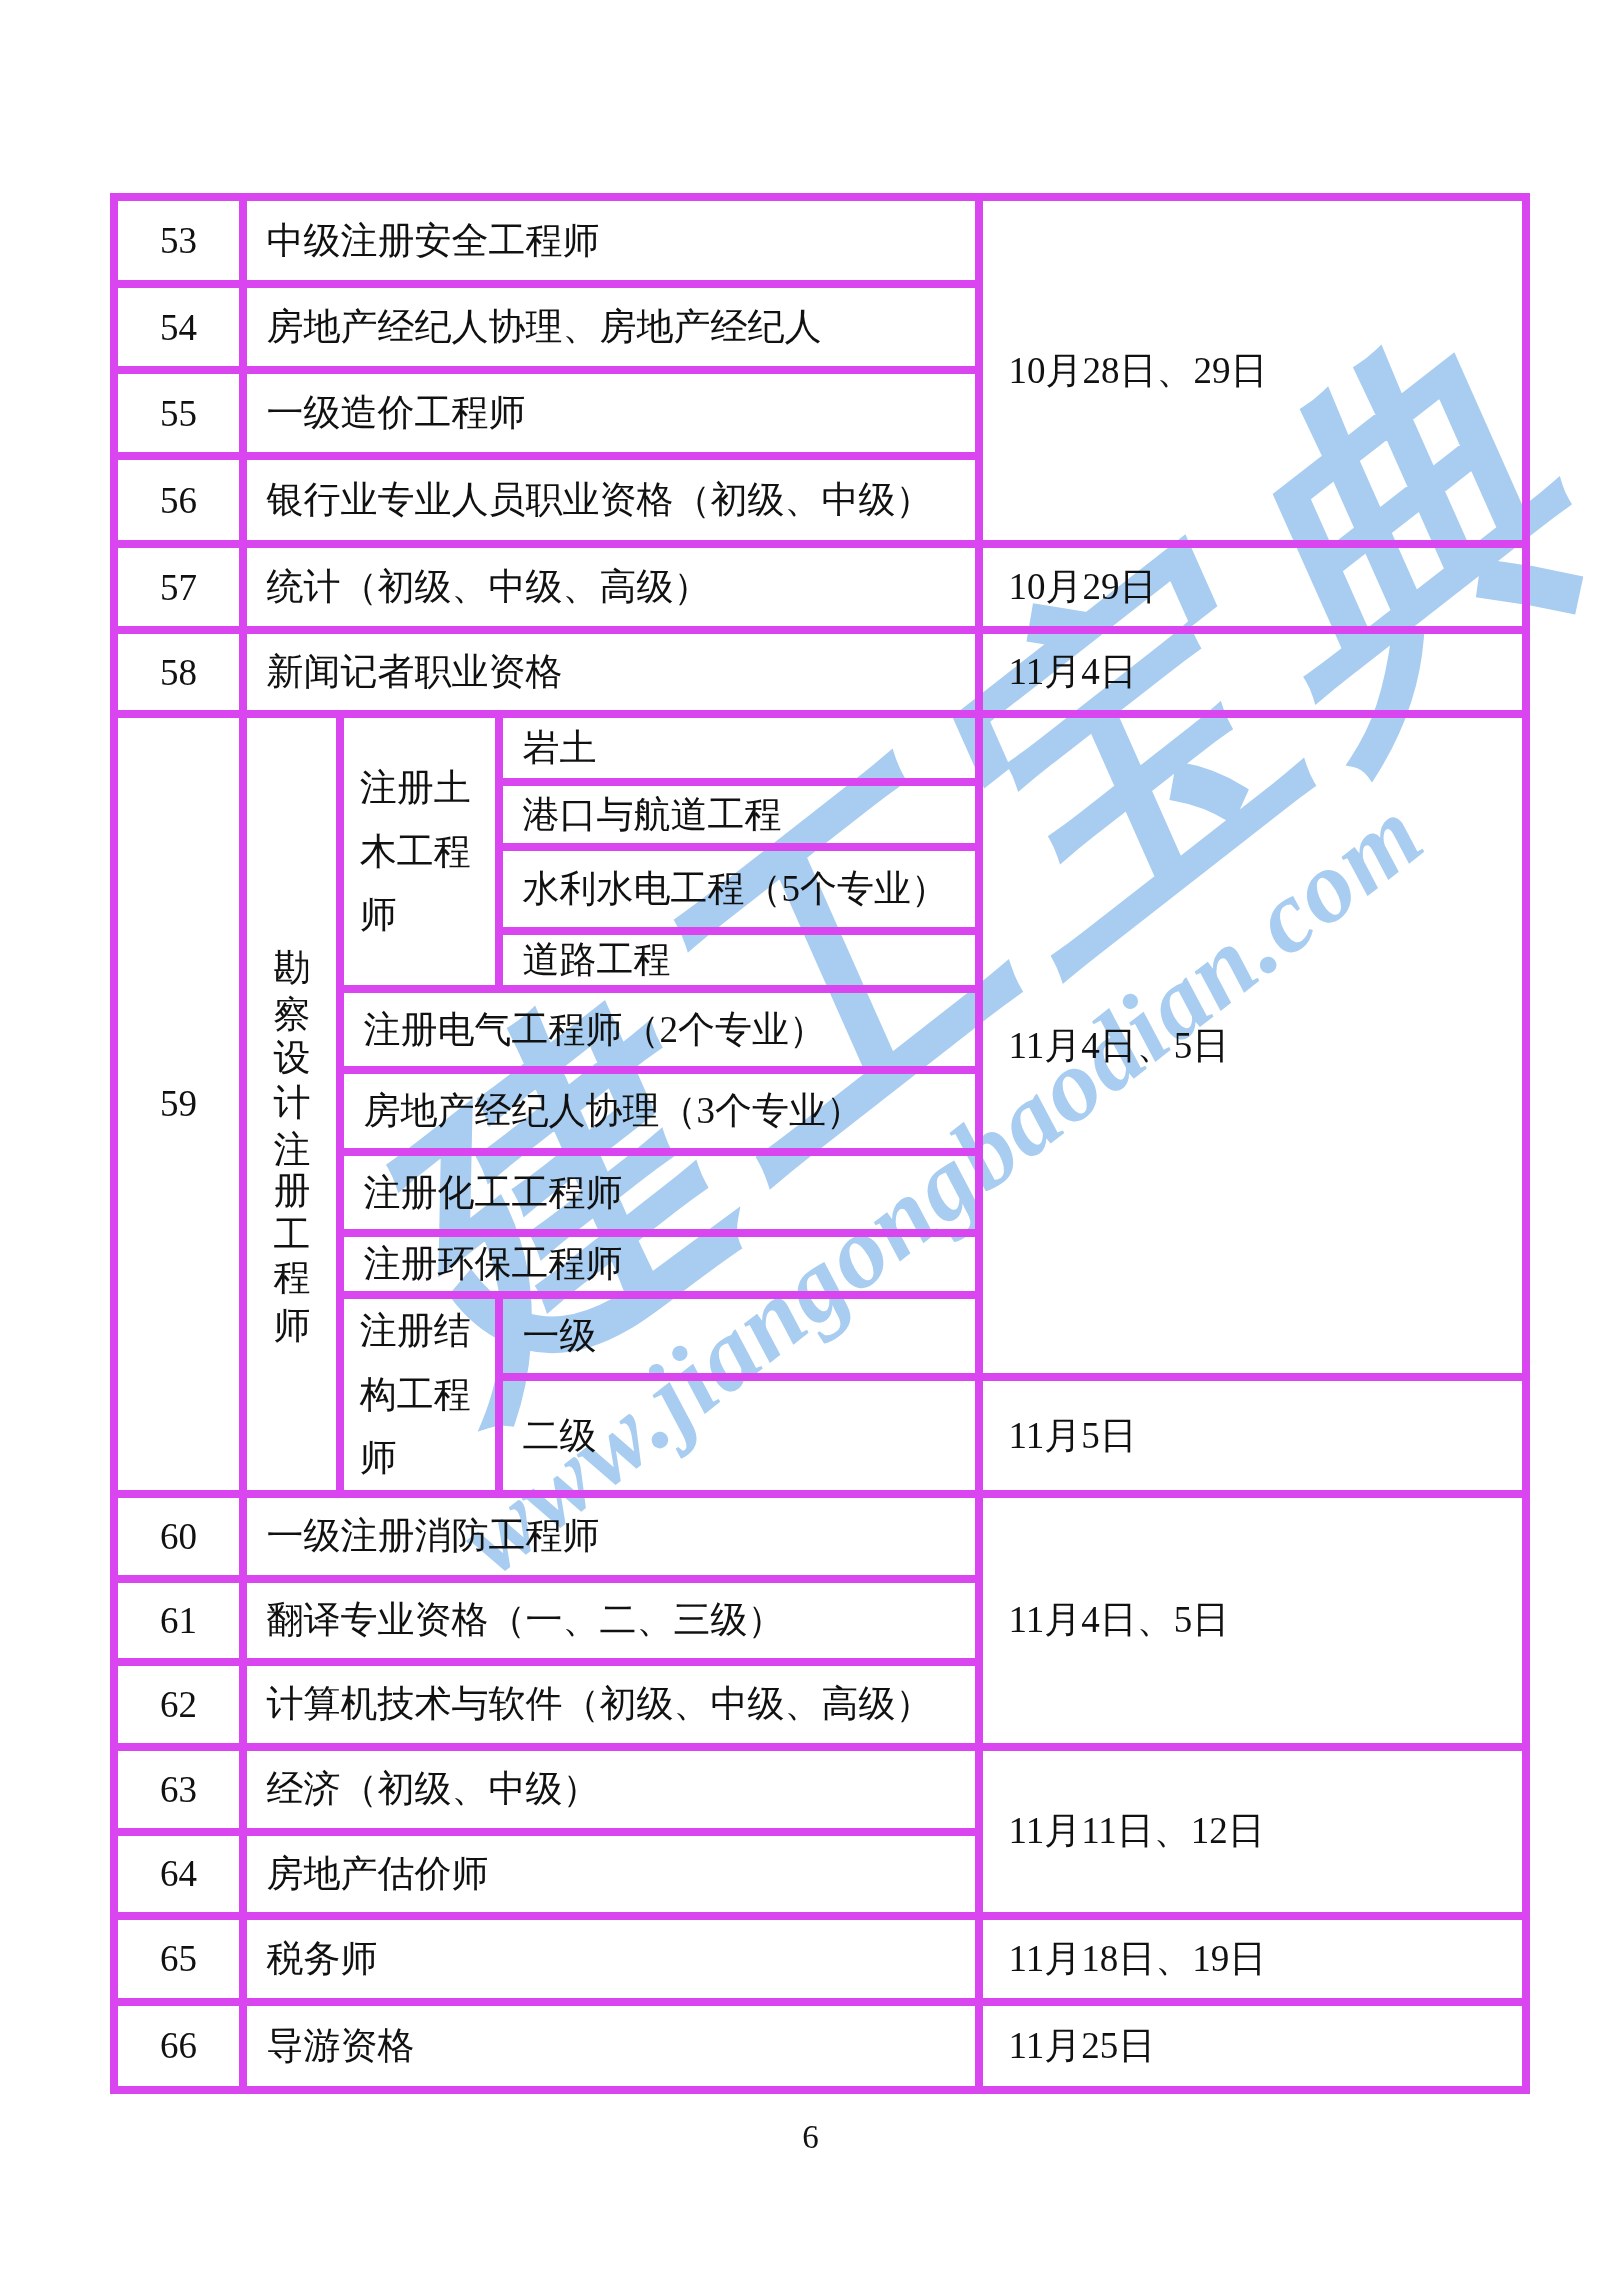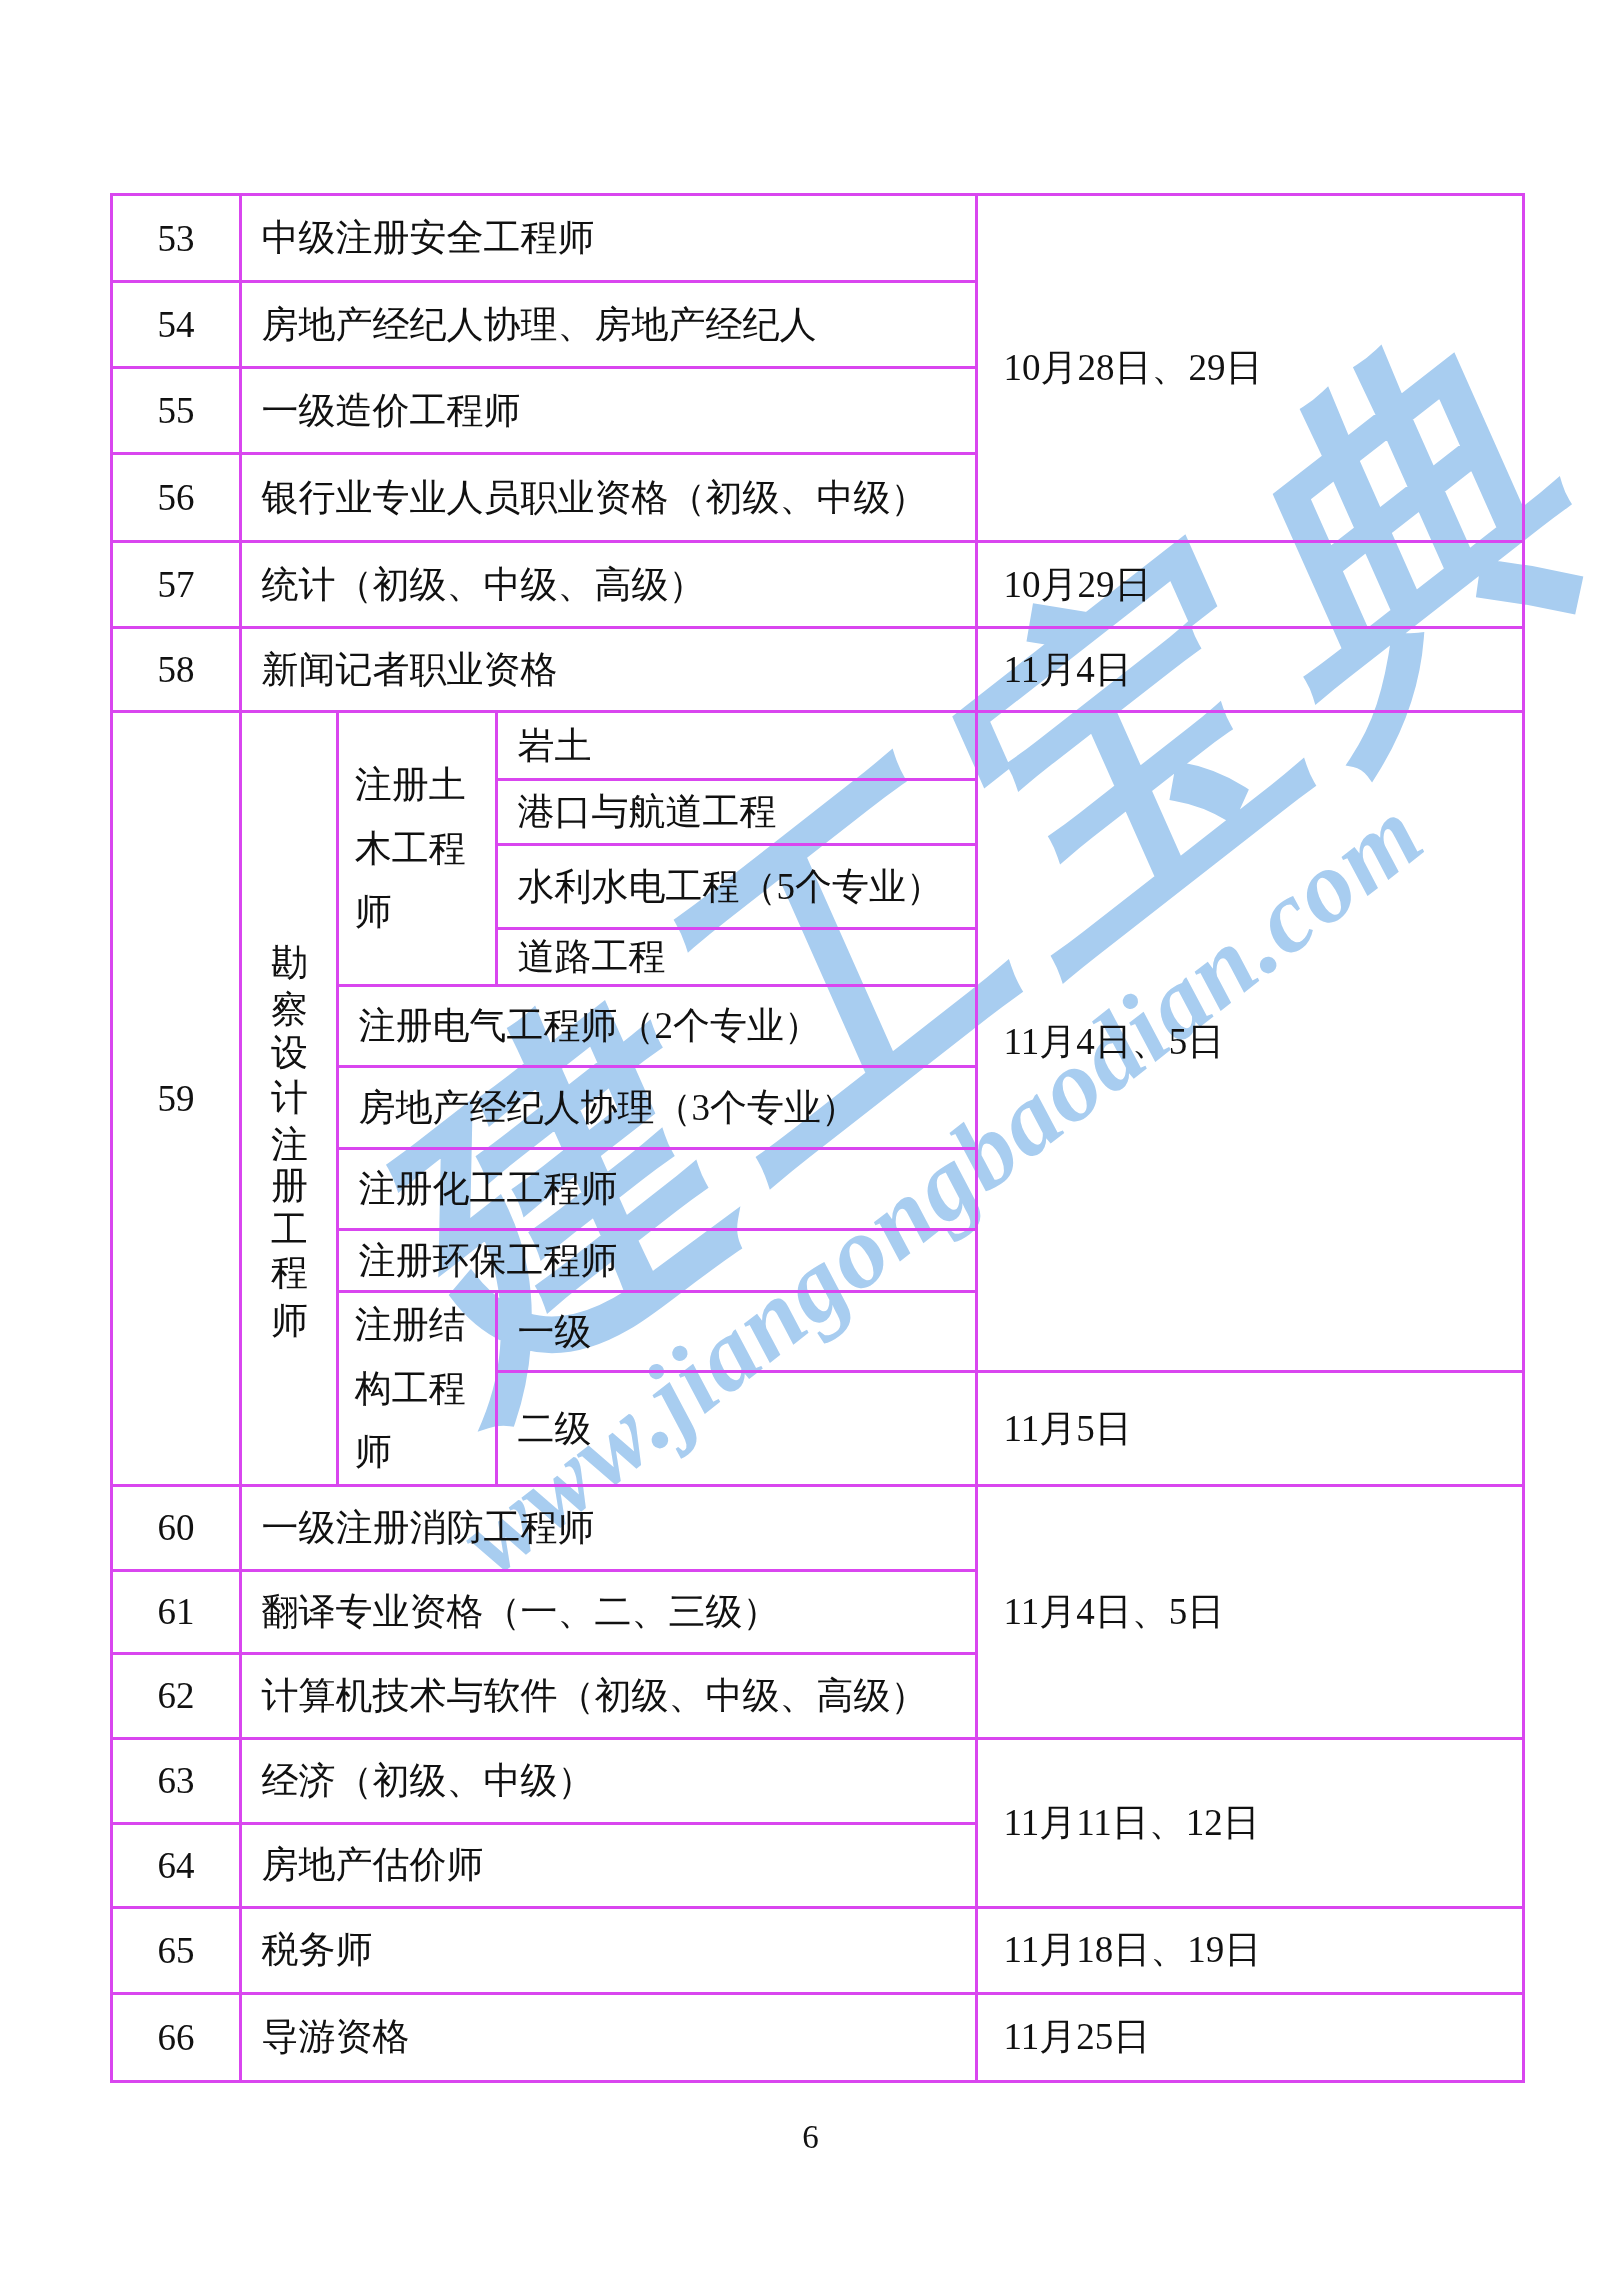--- a/index.html
+++ b/index.html
@@ -34,21 +34,21 @@
     white-space:nowrap;
   }
 
   
   table.schedule {
     position:absolute; left:110px; top:193px; z-index:1;
     width:1412px;
     border-collapse:collapse; table-layout:fixed;
   }
   .schedule td {
-    border:3px solid #d946ef;
+    border:8px solid #d946ef;
     font-size:37px;
     vertical-align:middle;
     padding:0;
     background:transparent;
     overflow:hidden;
     margin-top:27px;
   }
   td.no   { text-align:center; }
   td.name { padding-left:19.6px; }
   td.sub  { padding-left:19.6px; }

